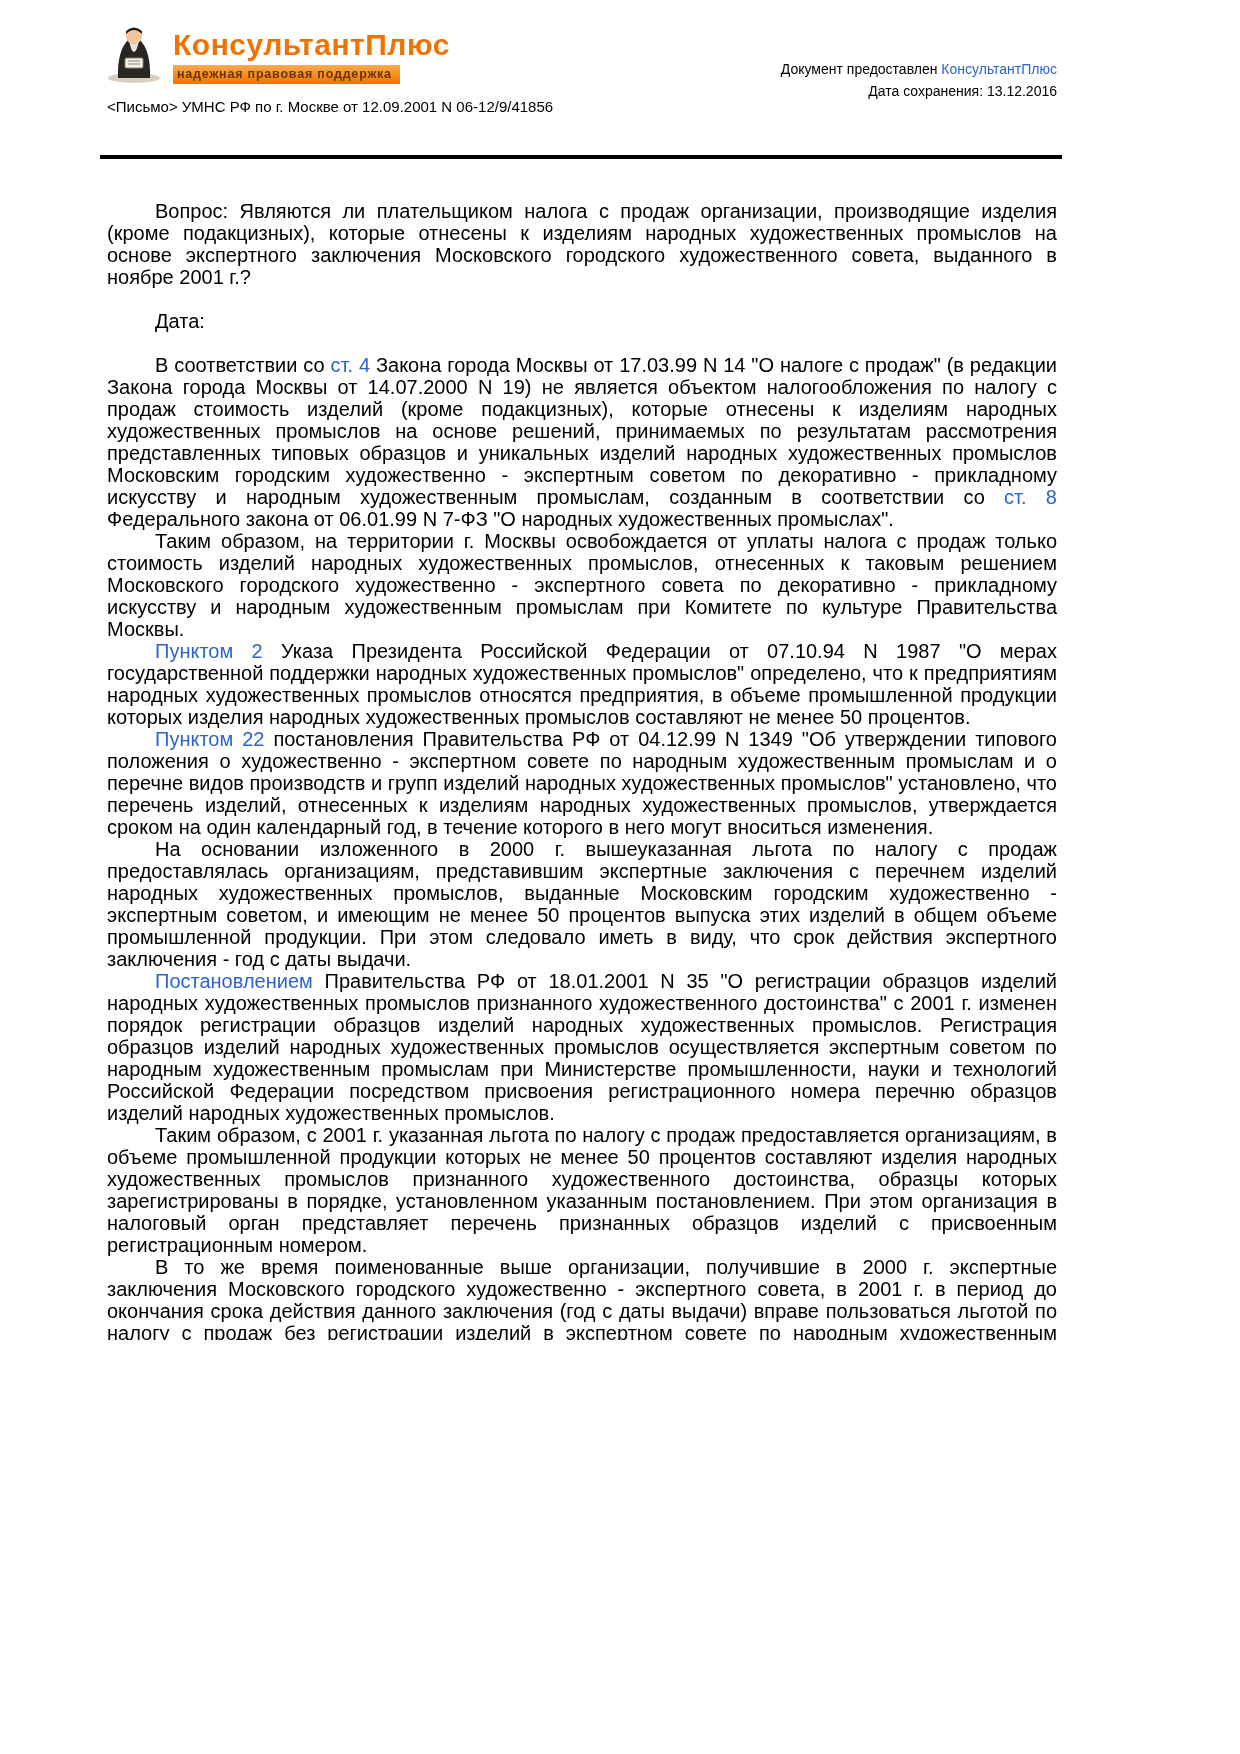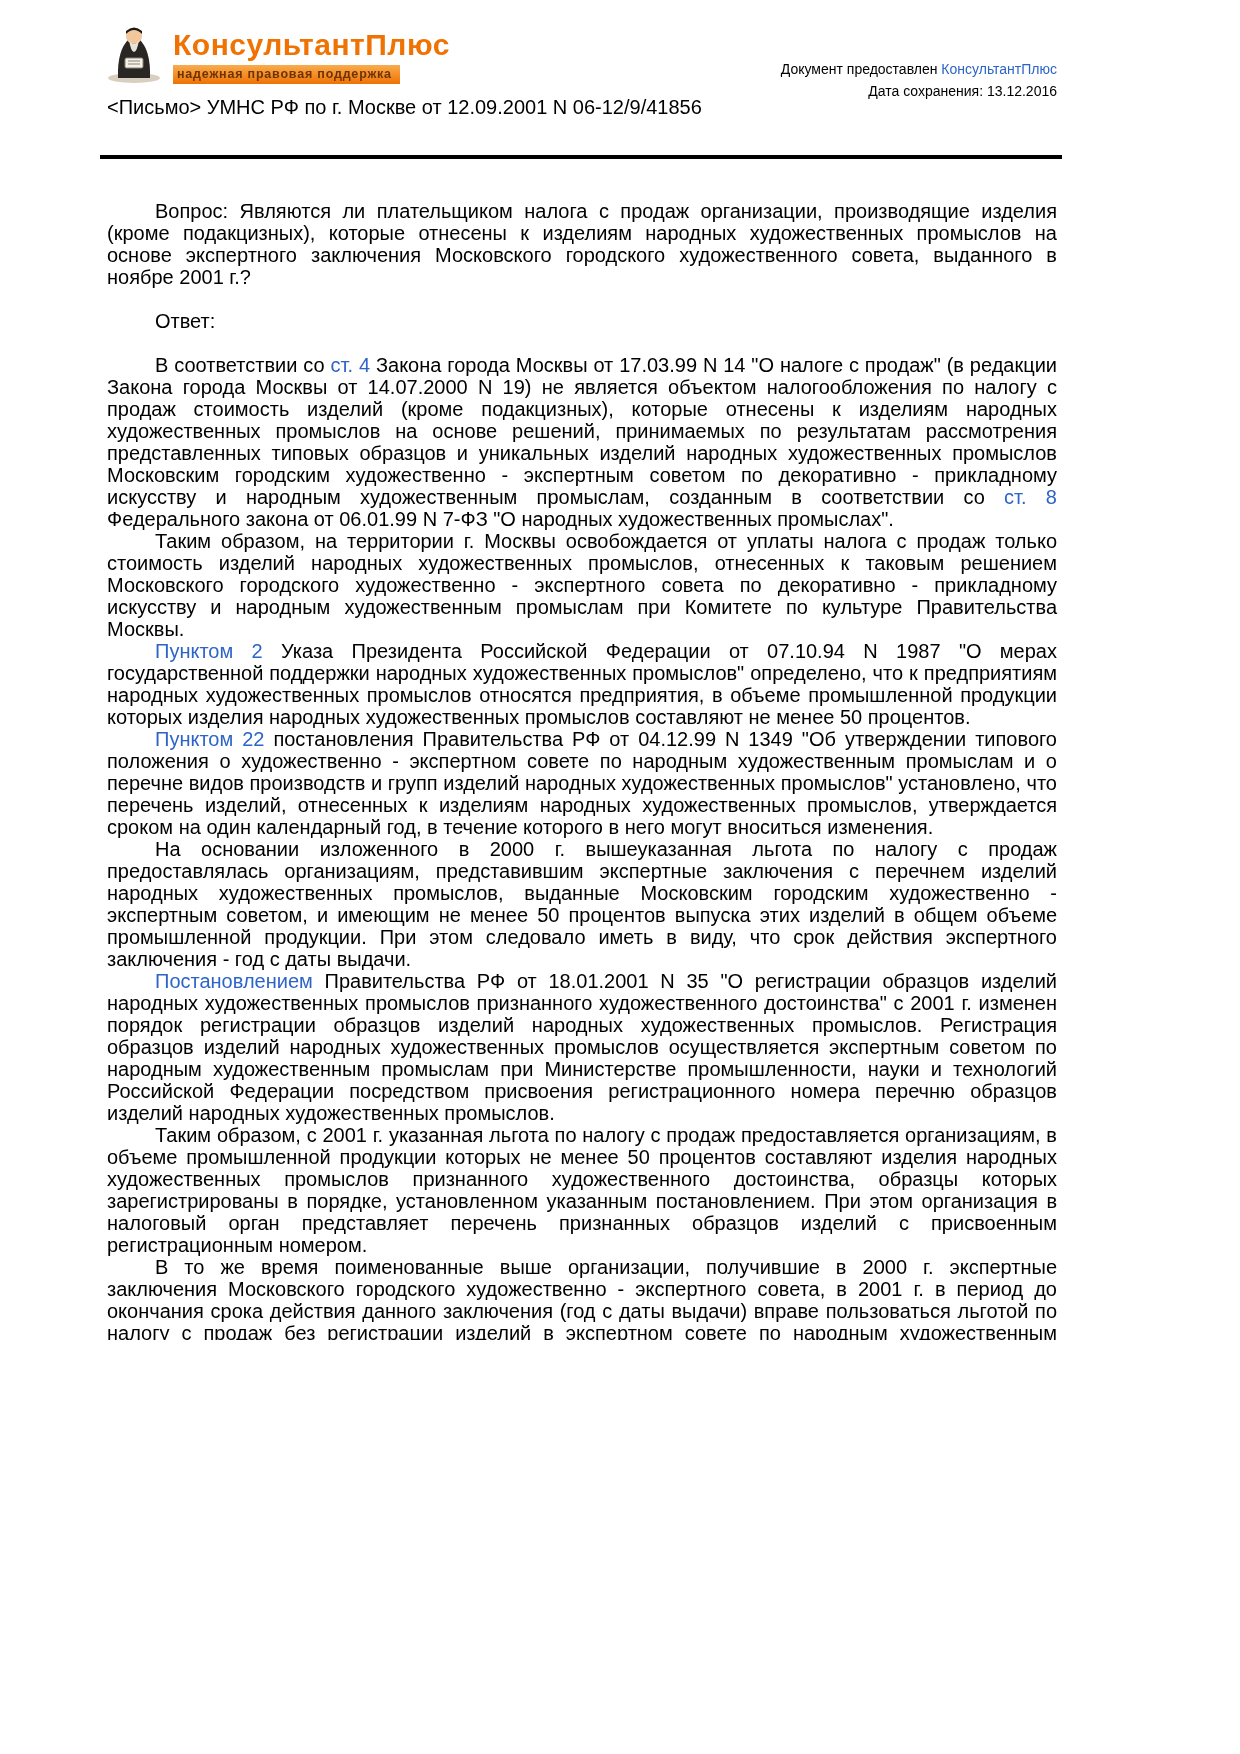--- a/index.html
+++ b/index.html
@@ -35,21 +35,21 @@
     background: linear-gradient(180deg, #f9ac4e 0%, #ee7203 100%);
     color: #6e3304; font-size: 12.5px; font-weight: bold; letter-spacing: 0.8px;
     padding: 2px 8px 3px 4px;
   }
   .header-right {
     position: absolute; right: 183px; top: 58px;
     text-align: right; font-size: 14px; line-height: 22px;
   }
   .doc-ref {
     position: absolute; left: 107px; top: 96px;
-    font-size: 20px; line-height: 22px;
+    font-size: 15px; line-height: 22px;
   }
   .header-rule {
     position: absolute; left: 100px; top: 155px;
     width: 962px; height: 4px; background: #000;
   }
 
   
   .content {
     position: absolute; left: 107px; top: 200px; width: 950px;
     font-size: 20px; line-height: 22px; text-align: justify;
@@ -105,21 +105,21 @@
   </div>
 
   <div class="doc-ref">
     <div>&lt;Письмо&gt; УМНС РФ по г. Москве от 12.09.2001 N 06-12/9/41856</div>
   </div>
 
   <div class="header-rule"></div>
 
   <main class="content">
     <p class="para question">Вопрос: Являются ли плательщиком налога с продаж организации, производящие изделия (кроме подакцизных), которые отнесены к изделиям народных художественных промыслов на основе экспертного заключения Московского городского художественного совета, выданного в ноябре 2001 г.?</p>
-    <p class="para answer">Ответ:</p>
+    <p class="para answer">Дата:</p>
 
 
     <div>
         <p class="para"><span>В соответствии со </span><span class="doclink">ст. 4</span><span> Закона города Москвы от 17.03.99 N 14 "О налоге с продаж" (в редакции Закона города Москвы от 14.07.2000 N 19) не является объектом налогообложения по налогу с продаж стоимость изделий (кроме подакцизных), которые отнесены к изделиям народных художественных промыслов на основе решений, принимаемых по результатам рассмотрения представленных типовых образцов и уникальных изделий народных художественных промыслов Московским городским художественно - экспертным советом по декоративно - прикладному искусству и народным художественным промыслам, созданным в соответствии со </span><span class="doclink">ст. 8</span><span> Федерального закона от 06.01.99 N 7-ФЗ "О народных художественных промыслах".</span></p>
         <p class="para"><span>Таким образом, на территории г. Москвы освобождается от уплаты налога с продаж только стоимость изделий народных художественных промыслов, отнесенных к таковым решением Московского городского художественно - экспертного совета по декоративно - прикладному искусству и народным художественным промыслам при Комитете по культуре Правительства Москвы.</span></p>
         <p class="para"><span class="doclink">Пунктом 2</span><span> Указа Президента Российской Федерации от 07.10.94 N 1987 "О мерах государственной поддержки народных художественных промыслов" определено, что к предприятиям народных художественных промыслов относятся предприятия, в объеме промышленной продукции которых изделия народных художественных промыслов составляют не менее 50 процентов.</span></p>
         <p class="para"><span class="doclink">Пунктом 22</span><span> постановления Правительства РФ от 04.12.99 N 1349 "Об утверждении типового положения о художественно - экспертном совете по народным художественным промыслам и о перечне видов производств и групп изделий народных художественных промыслов" установлено, что перечень изделий, отнесенных к изделиям народных художественных промыслов, утверждается сроком на один календарный год, в течение которого в него могут вноситься изменения.</span></p>
         <p class="para"><span>На основании изложенного в 2000 г. вышеуказанная льгота по налогу с продаж предоставлялась организациям, представившим экспертные заключения с перечнем изделий народных художественных промыслов, выданные Московским городским художественно - экспертным советом, и имеющим не менее 50 процентов выпуска этих изделий в общем объеме промышленной продукции. При этом следовало иметь в виду, что срок действия экспертного заключения - год с даты выдачи.</span></p>
         <p class="para"><span class="doclink">Постановлением</span><span> Правительства РФ от 18.01.2001 N 35 "О регистрации образцов изделий народных художественных промыслов признанного художественного достоинства" с 2001 г. изменен порядок регистрации образцов изделий народных художественных промыслов. Регистрация образцов изделий народных художественных промыслов осуществляется экспертным советом по народным художественным промыслам при Министерстве промышленности, науки и технологий Российской Федерации посредством присвоения регистрационного номера перечню образцов изделий народных художественных промыслов.</span></p>
         <p class="para"><span>Таким образом, с 2001 г. указанная льгота по налогу с продаж предоставляется организациям, в объеме промышленной продукции которых не менее 50 процентов составляют изделия народных художественных промыслов признанного художественного достоинства, образцы которых зарегистрированы в порядке, установленном указанным постановлением. При этом организация в налоговый орган представляет перечень признанных образцов изделий с присвоенным регистрационным номером.</span></p>

